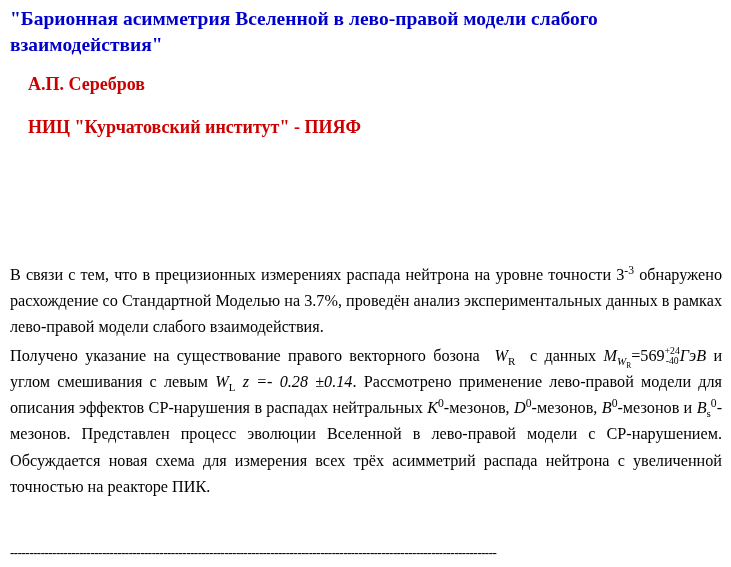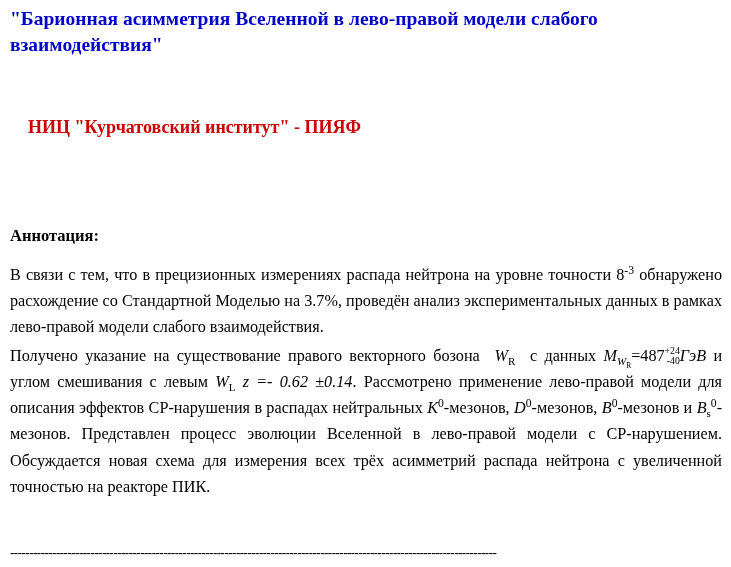--- a/index.html
+++ b/index.html
@@ -88,21 +88,21 @@
   }
   .formula {
     font-family: "Liberation Serif", serif;
     white-space: nowrap;
   }
   .frac-sup-sub {
     display: inline-block;
     vertical-align: middle;
     font-size: 0.6em;
     line-height: 1.02;
-    text-align: right;
+    text-align: center;
     position: relative;
     top: -0.1em;
   }
   .frac-sup-sub span {
     display: block;
   }
   .wsym {
     font-style: italic;
   }
   .divider {
@@ -123,31 +123,31 @@
     font-style: italic;
   }
 </style>
 </head>
 <body>
 
 <div class="page">
 
   <div class="title">"Барионная асимметрия Вселенной в лево-правой модели слабого взаимодействия"</div>
 
+  <div class="author">А.П. Серебров</div>
 
   <div class="affiliation">НИЦ "Курчатовский институт" - ПИЯФ</div>
 
-  <div class="annotation-heading">Аннотация:</div>
 
   <div class="abstract">
-    <p><span>В связи с тем, что в прецизионных измерениях распада нейтрона на уровне точности 8</span><sup>-3</sup><span> обнаружено расхождение со Стандартной Моделью на 3.7%, проведён анализ экспериментальных данных в рамках лево-правой модели слабого взаимодействия.</span></p>
+    <p><span>В связи с тем, что в прецизионных измерениях распада нейтрона на уровне точности 3</span><sup>-3</sup><span> обнаружено расхождение со Стандартной Моделью на 3.7%, проведён анализ экспериментальных данных в рамках лево-правой модели слабого взаимодействия.</span></p>
 
     <p><span>Получено указание на существование правого векторного бозона</span>&nbsp;&nbsp;<span class="formula"><span class="wsym">W</span><sub>R</sub></span>&nbsp;&nbsp;<span>с данных</span>
-    <span class="formula"><span class="mathit">M</span><sub><span class="mathit">W</span><sub>R</sub></sub><span>=487</span><span class="frac-sup-sub"><span>+24</span><span>-40</span></span><span class="mathit">ГэВ</span></span>
-    <span>и углом смешивания с левым</span>&nbsp;<span class="formula"><span class="wsym">W</span><sub>L</sub></span>&nbsp;<span class="inline-math">z =- 0.62 ±0.14</span><span>. Рассмотрено применение лево-правой модели для описания эффектов СР-нарушения в распадах нейтральных</span>
+    <span class="formula"><span class="mathit">M</span><sub><span class="mathit">W</span><sub>R</sub></sub><span>=569</span><span class="frac-sup-sub"><span>+24</span><span>-40</span></span><span class="mathit">ГэВ</span></span>
+    <span>и углом смешивания с левым</span>&nbsp;<span class="formula"><span class="wsym">W</span><sub>L</sub></span>&nbsp;<span class="inline-math">z =- 0.28 ±0.14</span><span>. Рассмотрено применение лево-правой модели для описания эффектов СР-нарушения в распадах нейтральных</span>
     <span class="formula"><span class="mathit">K</span><sup>0</sup></span><span>-мезонов,</span>
     <span class="formula"><span class="mathit">D</span><sup>0</sup></span><span>-мезонов,</span>
     <span class="formula"><span class="mathit">B</span><sup>0</sup></span><span>-мезонов и</span>
     <span class="formula"><span class="mathit">B</span><sub>s</sub><sup>0</sup></span><span>-мезонов.</span>
     <span>Представлен процесс эволюции Вселенной в лево-правой модели с СР-нарушением. Обсуждается новая схема для измерения всех трёх асимметрий распада нейтрона с увеличенной точностью на реакторе ПИК.</span></p>
   </div>
 
   <div class="divider">-------------------------------------------------------------------------------------------------------------------------------</div>
 
 </div>

